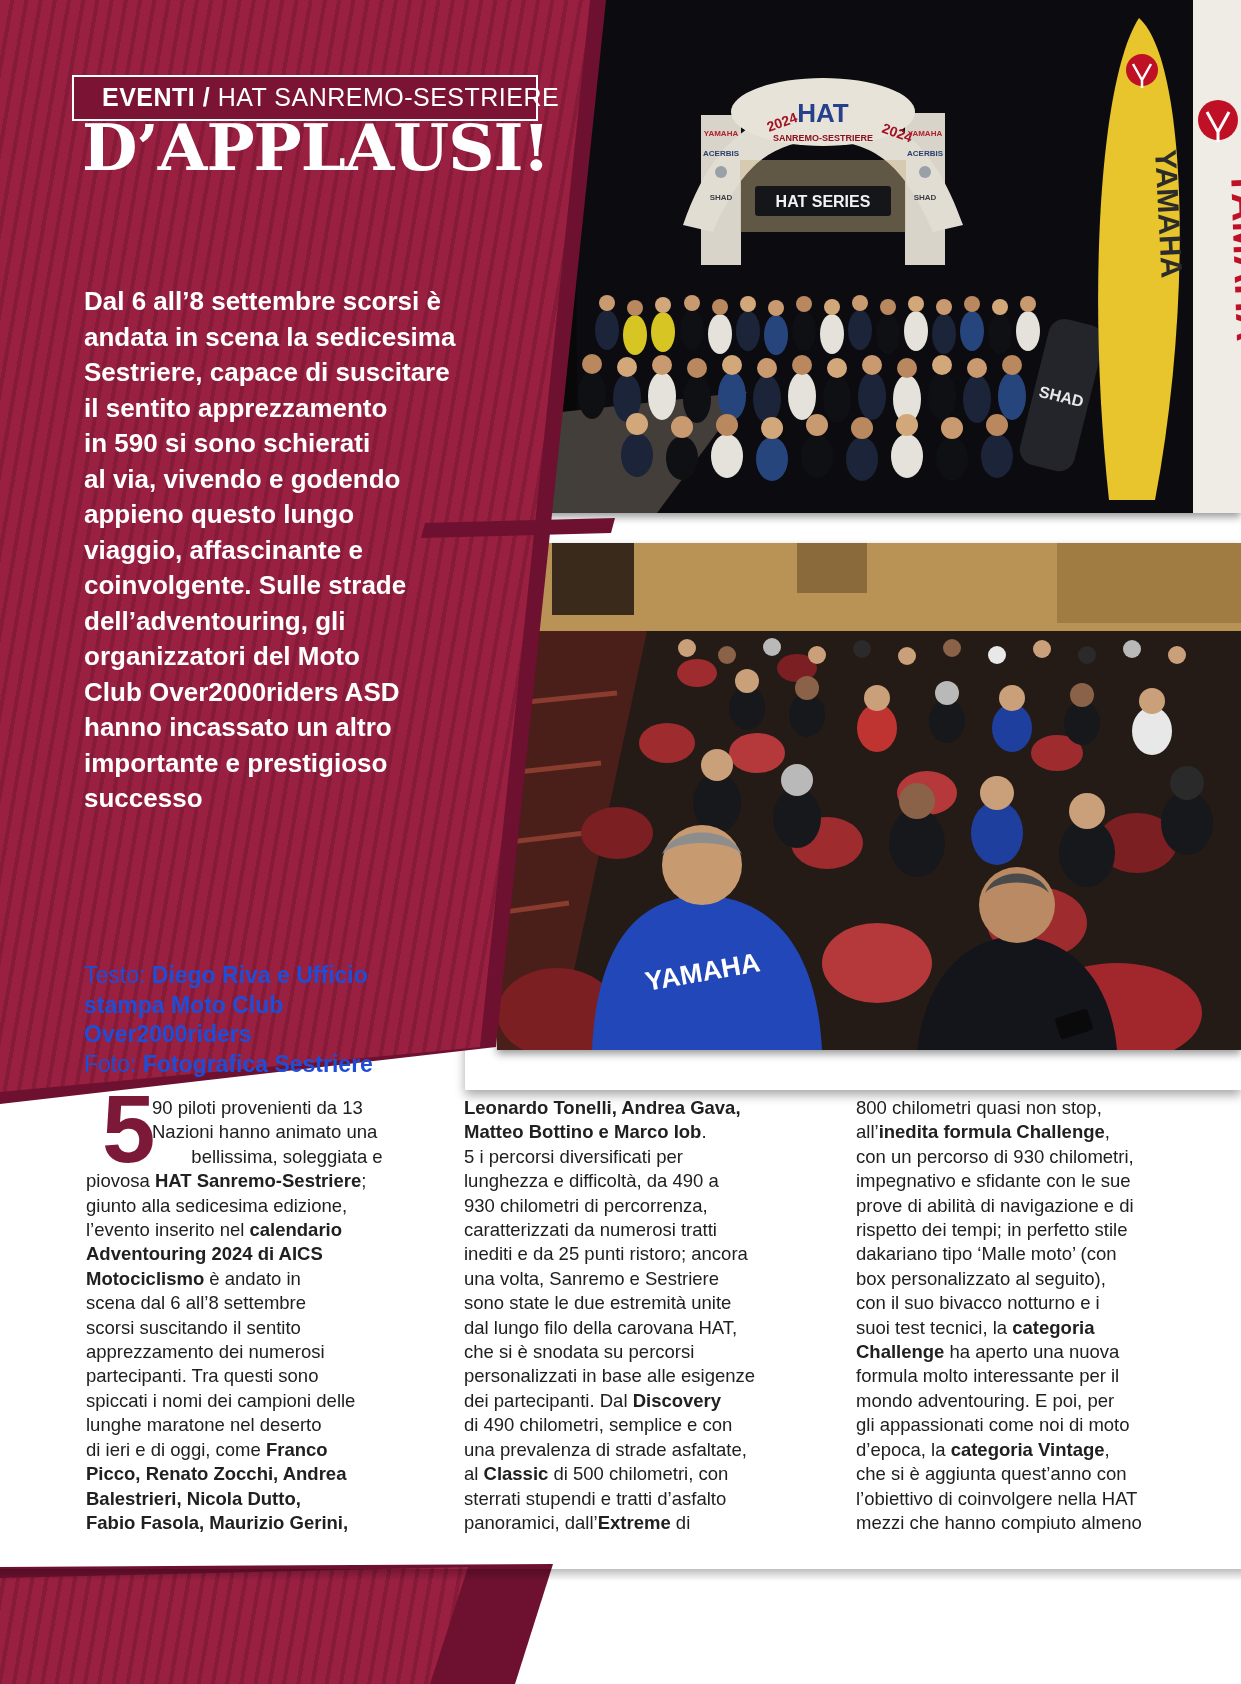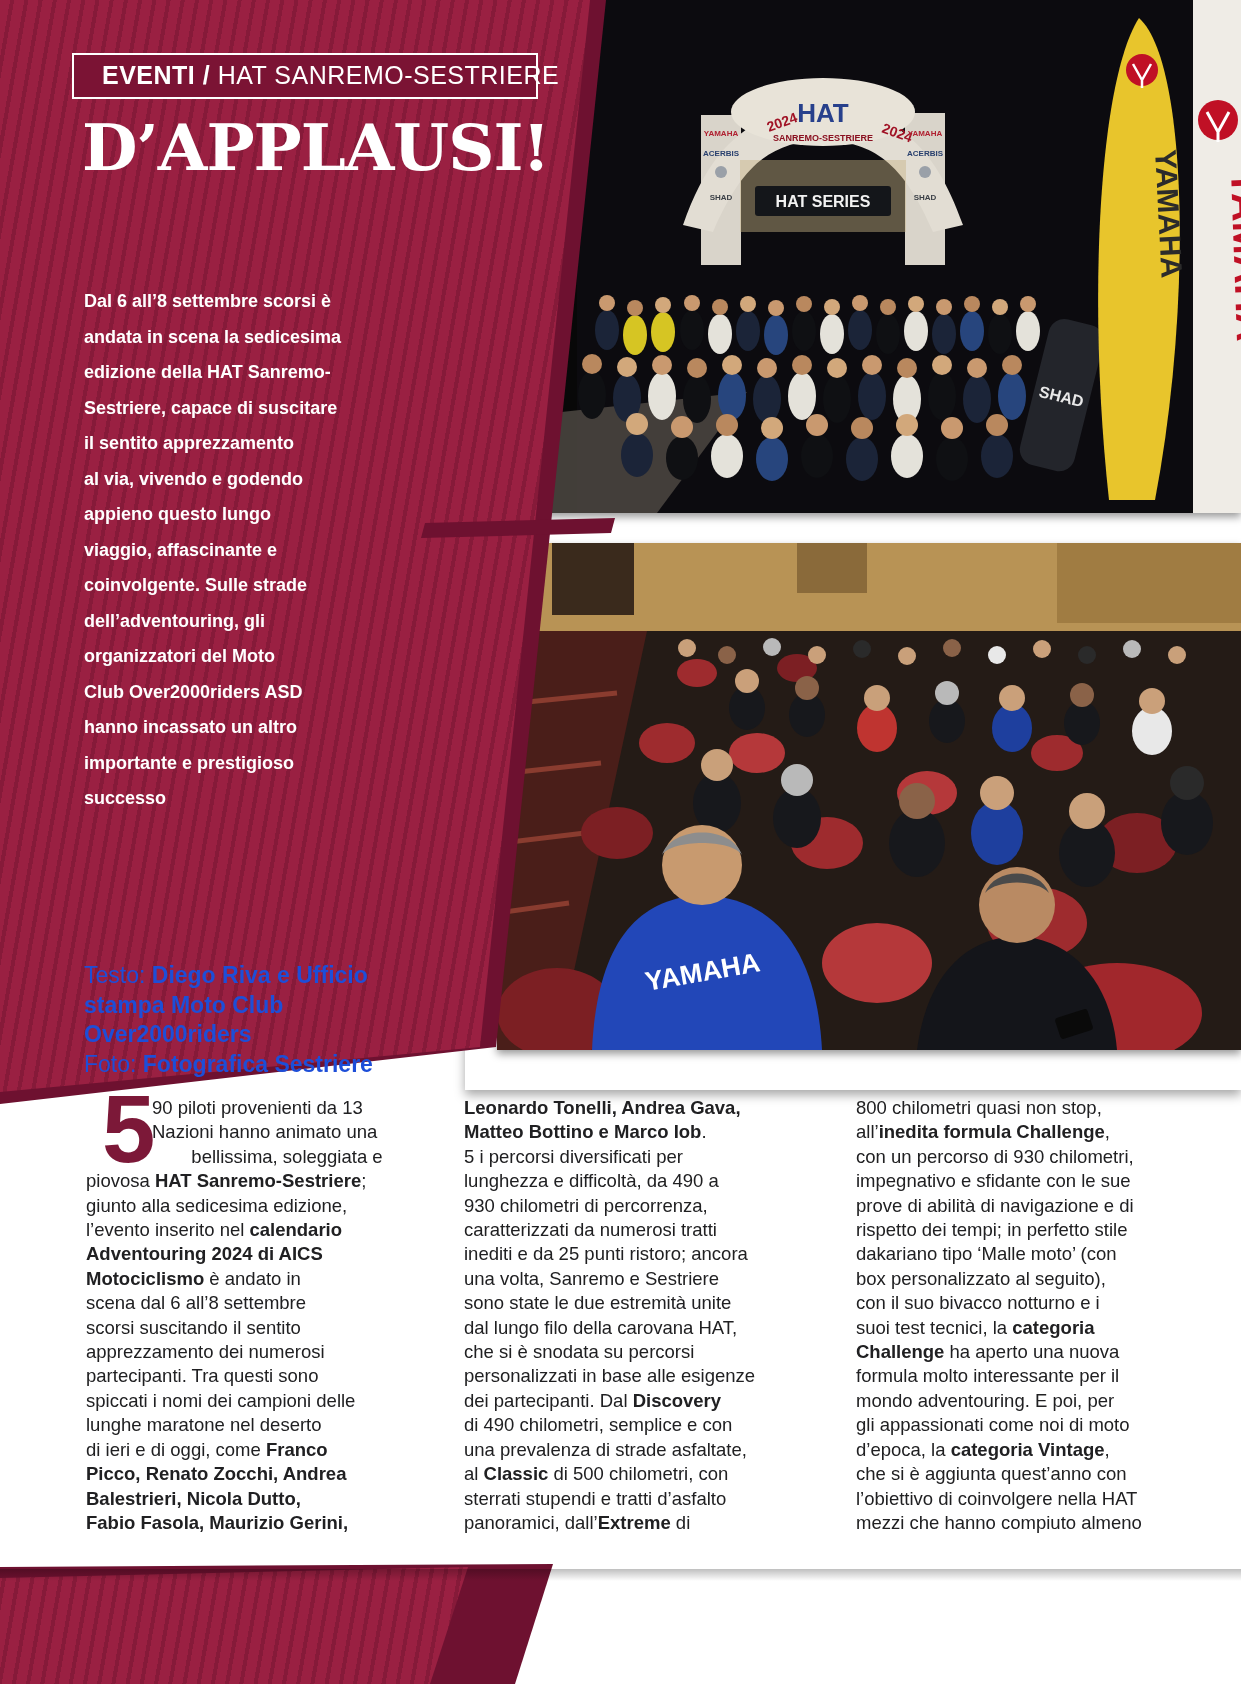--- a/index.html
+++ b/index.html
@@ -19,27 +19,27 @@
   .sheet{position:absolute;left:465px;top:0;width:776px;height:1090px;background:#fff;
         box-shadow:0 5px 10px rgba(0,0,0,.35);z-index:4;}
   
   .photo{position:absolute;z-index:5;box-shadow:0 4px 8px rgba(0,0,0,.4);}
   .photo svg{display:block;}
   .photo-top{left:487px;top:0;width:754px;height:513px;}
   .photo-bottom{left:497px;top:543px;width:744px;height:507px;}
   
   .txt{position:absolute;z-index:9;}
   .b{font-weight:700;}
-  .kicker{left:72px;top:53px;width:466px;height:46px;background:#7b1334;border:2px solid #ffffff;
+  .kicker{left:72px;top:75px;width:466px;height:46px;background:#7b1334;border:2px solid #ffffff;
         box-sizing:border-box;color:#fff;font-size:25px;}
   .kicker .tl{line-height:40px;padding-left:28px;white-space:nowrap;letter-spacing:.5px;}
   .headline{left:82px;top:110px;color:#fff;font-family:"DejaVu Serif","Liberation Serif",serif;
         font-weight:700;font-size:64px;letter-spacing:-1px;}
   .headline .tl{line-height:76px;white-space:nowrap;}
-  .stand{left:84px;top:284px;color:#fff;font-size:18px;font-weight:700;}
+  .stand{left:84px;top:284px;color:#fff;font-size:26px;font-weight:700;}
   .stand .tl{line-height:35.5px;white-space:nowrap;}
   .credits{left:84px;top:929px;color:#1d4ed8;font-size:23px;margin-top:32px;}
   .credits .tl{line-height:29.5px;white-space:nowrap;}
   .col{top:1096px;width:336px;color:#202022;font-size:18.5px;}
   .col .tl{line-height:24.4px;white-space:nowrap;}
   .col1{left:86px;}
   .col2{left:464px;}
   .col3{left:856px;}
   .dropcap{position:absolute;left:102px;top:1089px;z-index:10;color:#7c1838;
         font-size:96px;font-weight:700;line-height:80px;}
@@ -286,23 +286,23 @@
       <div class="tl"><span class="b">EVENTI / </span><span>HAT SANREMO-SESTRIERE</span></div>
     </div>
 
   <div class="txt headline">
       <div class="tl"><span>D’APPLAUSI!</span></div>
     </div>
 
   <div class="txt stand">
       <div class="tl"><span>Dal 6 all’8 settembre scorsi è</span></div>
       <div class="tl"><span>andata in scena la sedicesima</span></div>
-      <div class="tl"><span>edizione della HAT Sanremo-</span></div>
       <div class="tl"><span>Sestriere, capace di suscitare</span></div>
       <div class="tl"><span>il sentito apprezzamento</span></div>
+      <div class="tl"><span>in 590 si sono schierati</span></div>
       <div class="tl"><span>al via, vivendo e godendo</span></div>
       <div class="tl"><span>appieno questo lungo</span></div>
       <div class="tl"><span>viaggio, affascinante e</span></div>
       <div class="tl"><span>coinvolgente. Sulle strade</span></div>
       <div class="tl"><span>dell’adventouring, gli</span></div>
       <div class="tl"><span>organizzatori del Moto</span></div>
       <div class="tl"><span>Club Over2000riders ASD</span></div>
       <div class="tl"><span>hanno incassato un altro</span></div>
       <div class="tl"><span>importante e prestigioso</span></div>
       <div class="tl"><span>successo</span></div>

